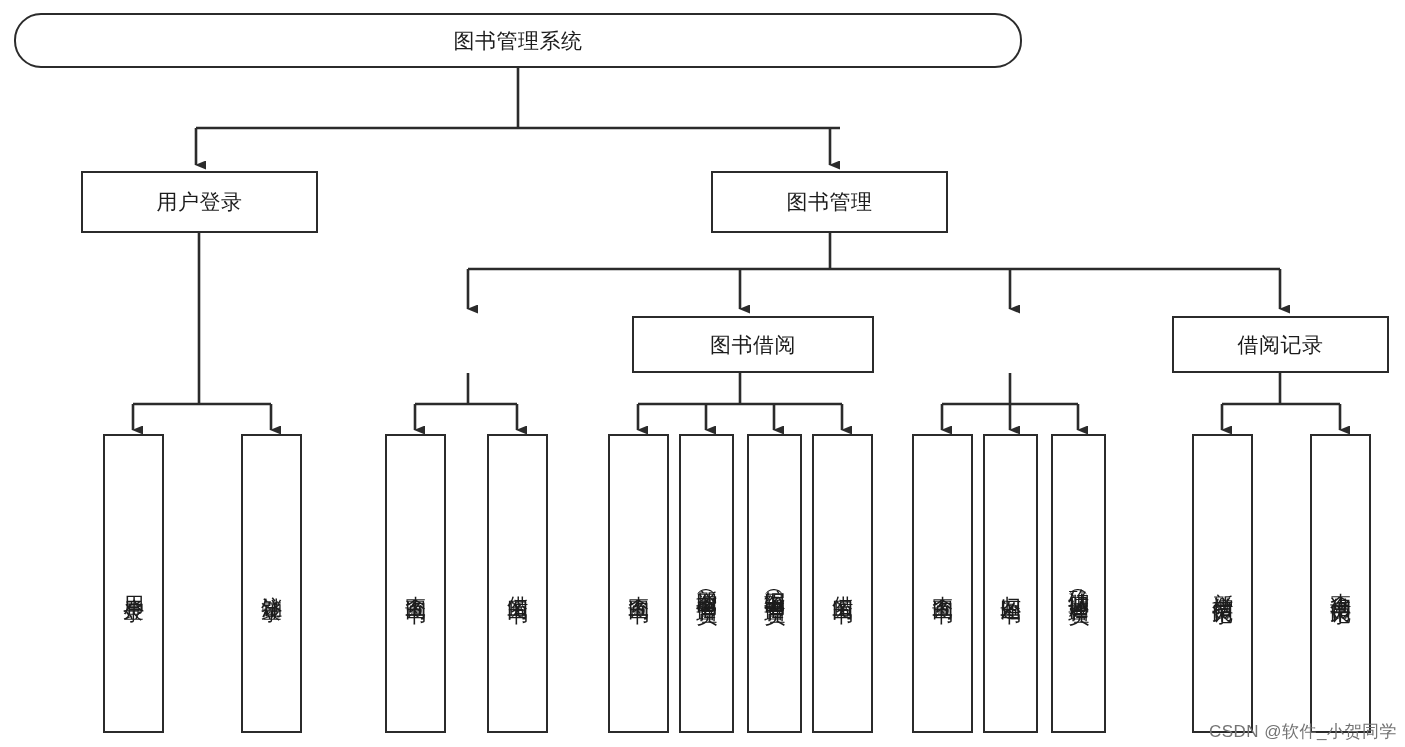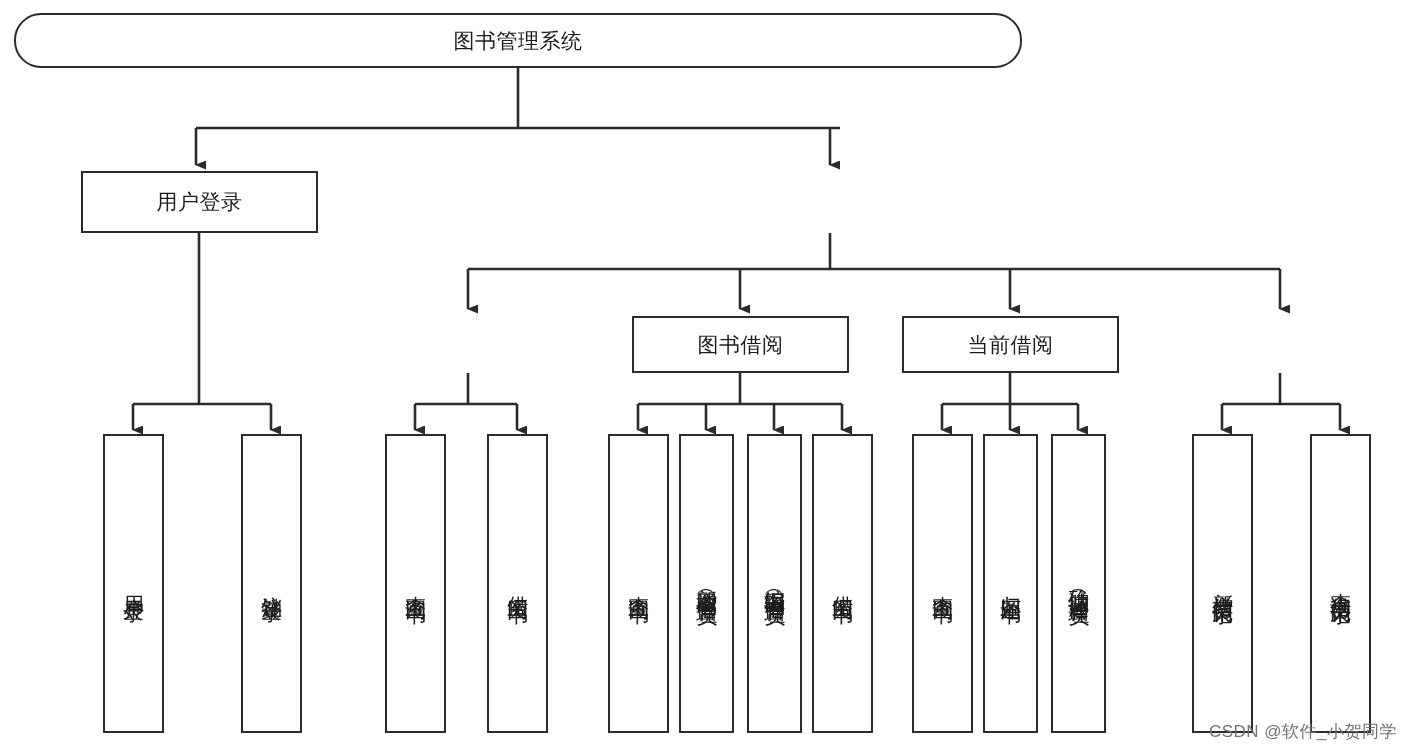--- a/index.html
+++ b/index.html
@@ -129,30 +129,33 @@
   </svg>
 
   <div class="node horiz" style="left:14px; top:13px; width:1008px; height:55px;border-radius:27px;">
     <span class="node-label">图书管理系统</span>
   </div>
 
   <div class="node horiz" style="left:81px; top:171px; width:237px; height:62px;">
     <span class="node-label">用户登录</span>
   </div>
 
-
-
-  <div class="node horiz" style="left:632px; top:316px; width:217px; height:57px;">
+  <div class="node horiz" style="left:711px; top:171px; width:237px; height:62px;">
+    <span class="node-label">图书管理</span>
+  </div>
+
+
+  <div class="node horiz" style="left:632px; top:316px; width:242px; height:57px;">
     <span class="node-label">图书借阅</span>
   </div>
 
-  <div class="node horiz" style="left:902px; top:316px; width:217px; height:57px;">
-    <span class="node-label">当前借阅</span>
-  </div>
-
+
+  <div class="node horiz" style="left:1172px; top:316px; width:217px; height:57px;">
+    <span class="node-label">借阅记录</span>
+  </div>
 
   <div class="node vert" style="left:103px; top:434px; width:61px; height:299px;">
     <span class="node-label">用户登录</span>
   </div>
 
   <div class="node vert" style="left:241px; top:434px; width:61px; height:299px;">
     <span class="node-label">注销登录</span>
   </div>
 
   <div class="node vert" style="left:385px; top:434px; width:61px; height:299px;">

